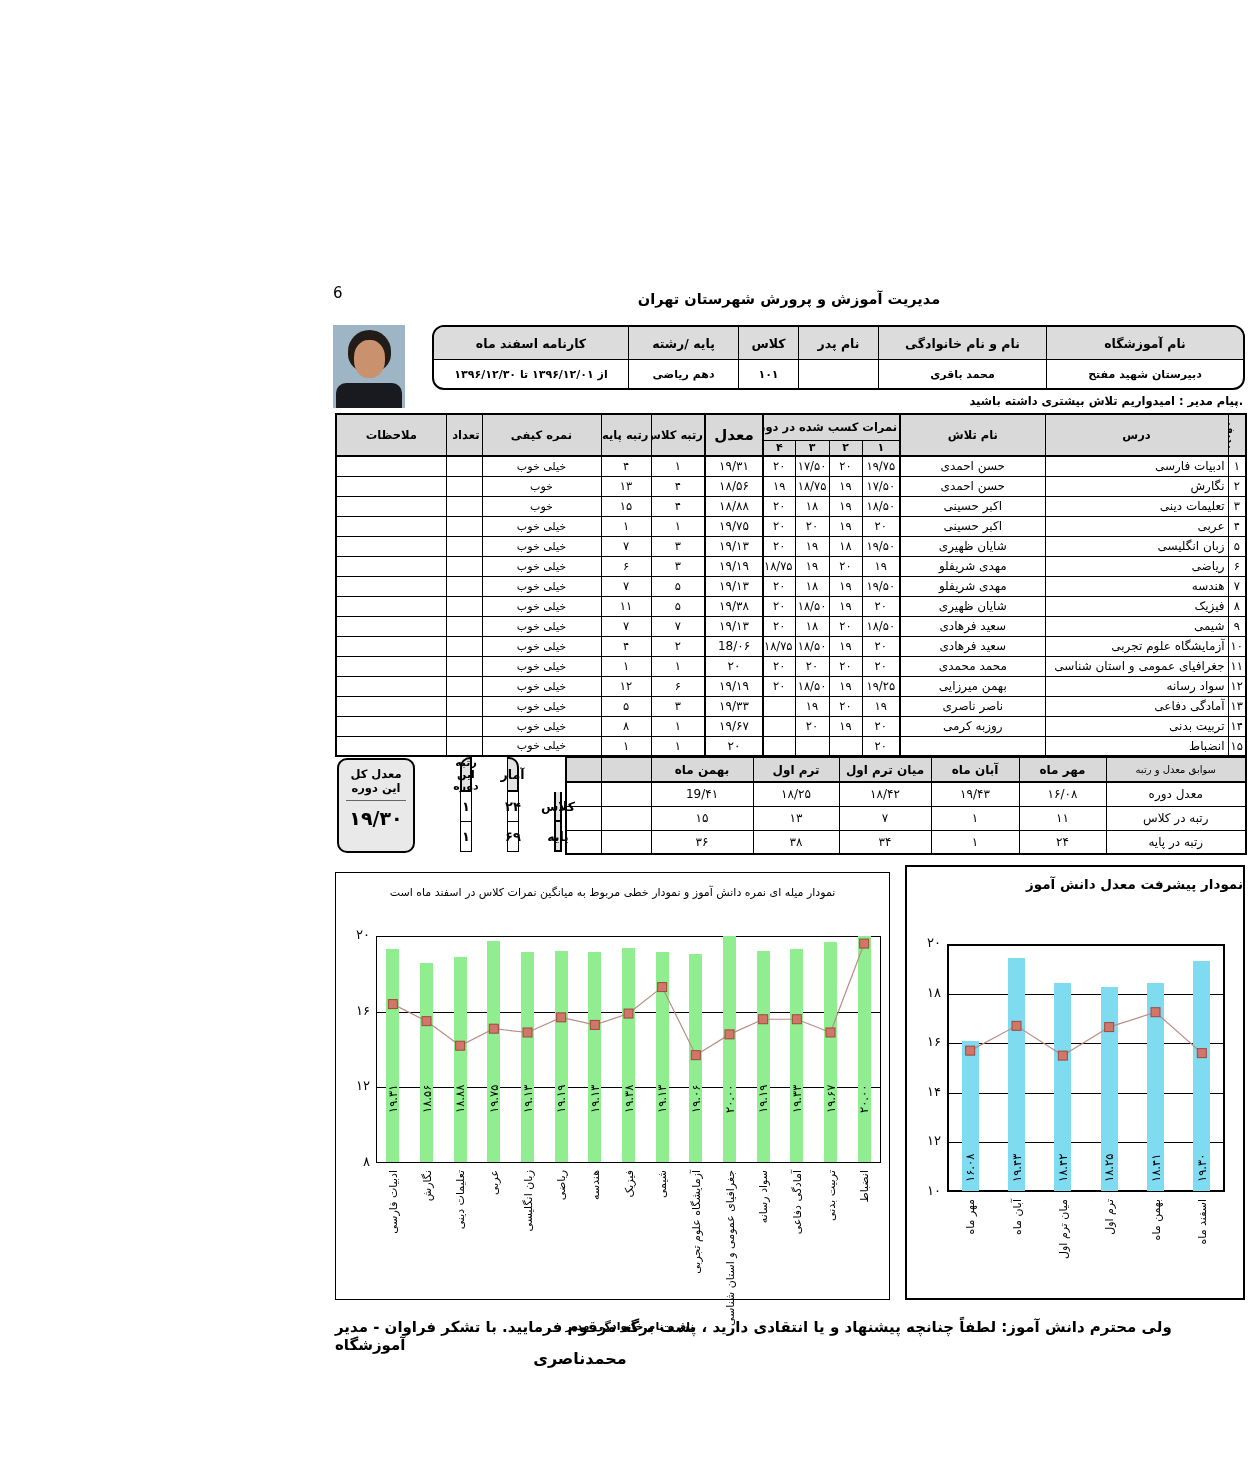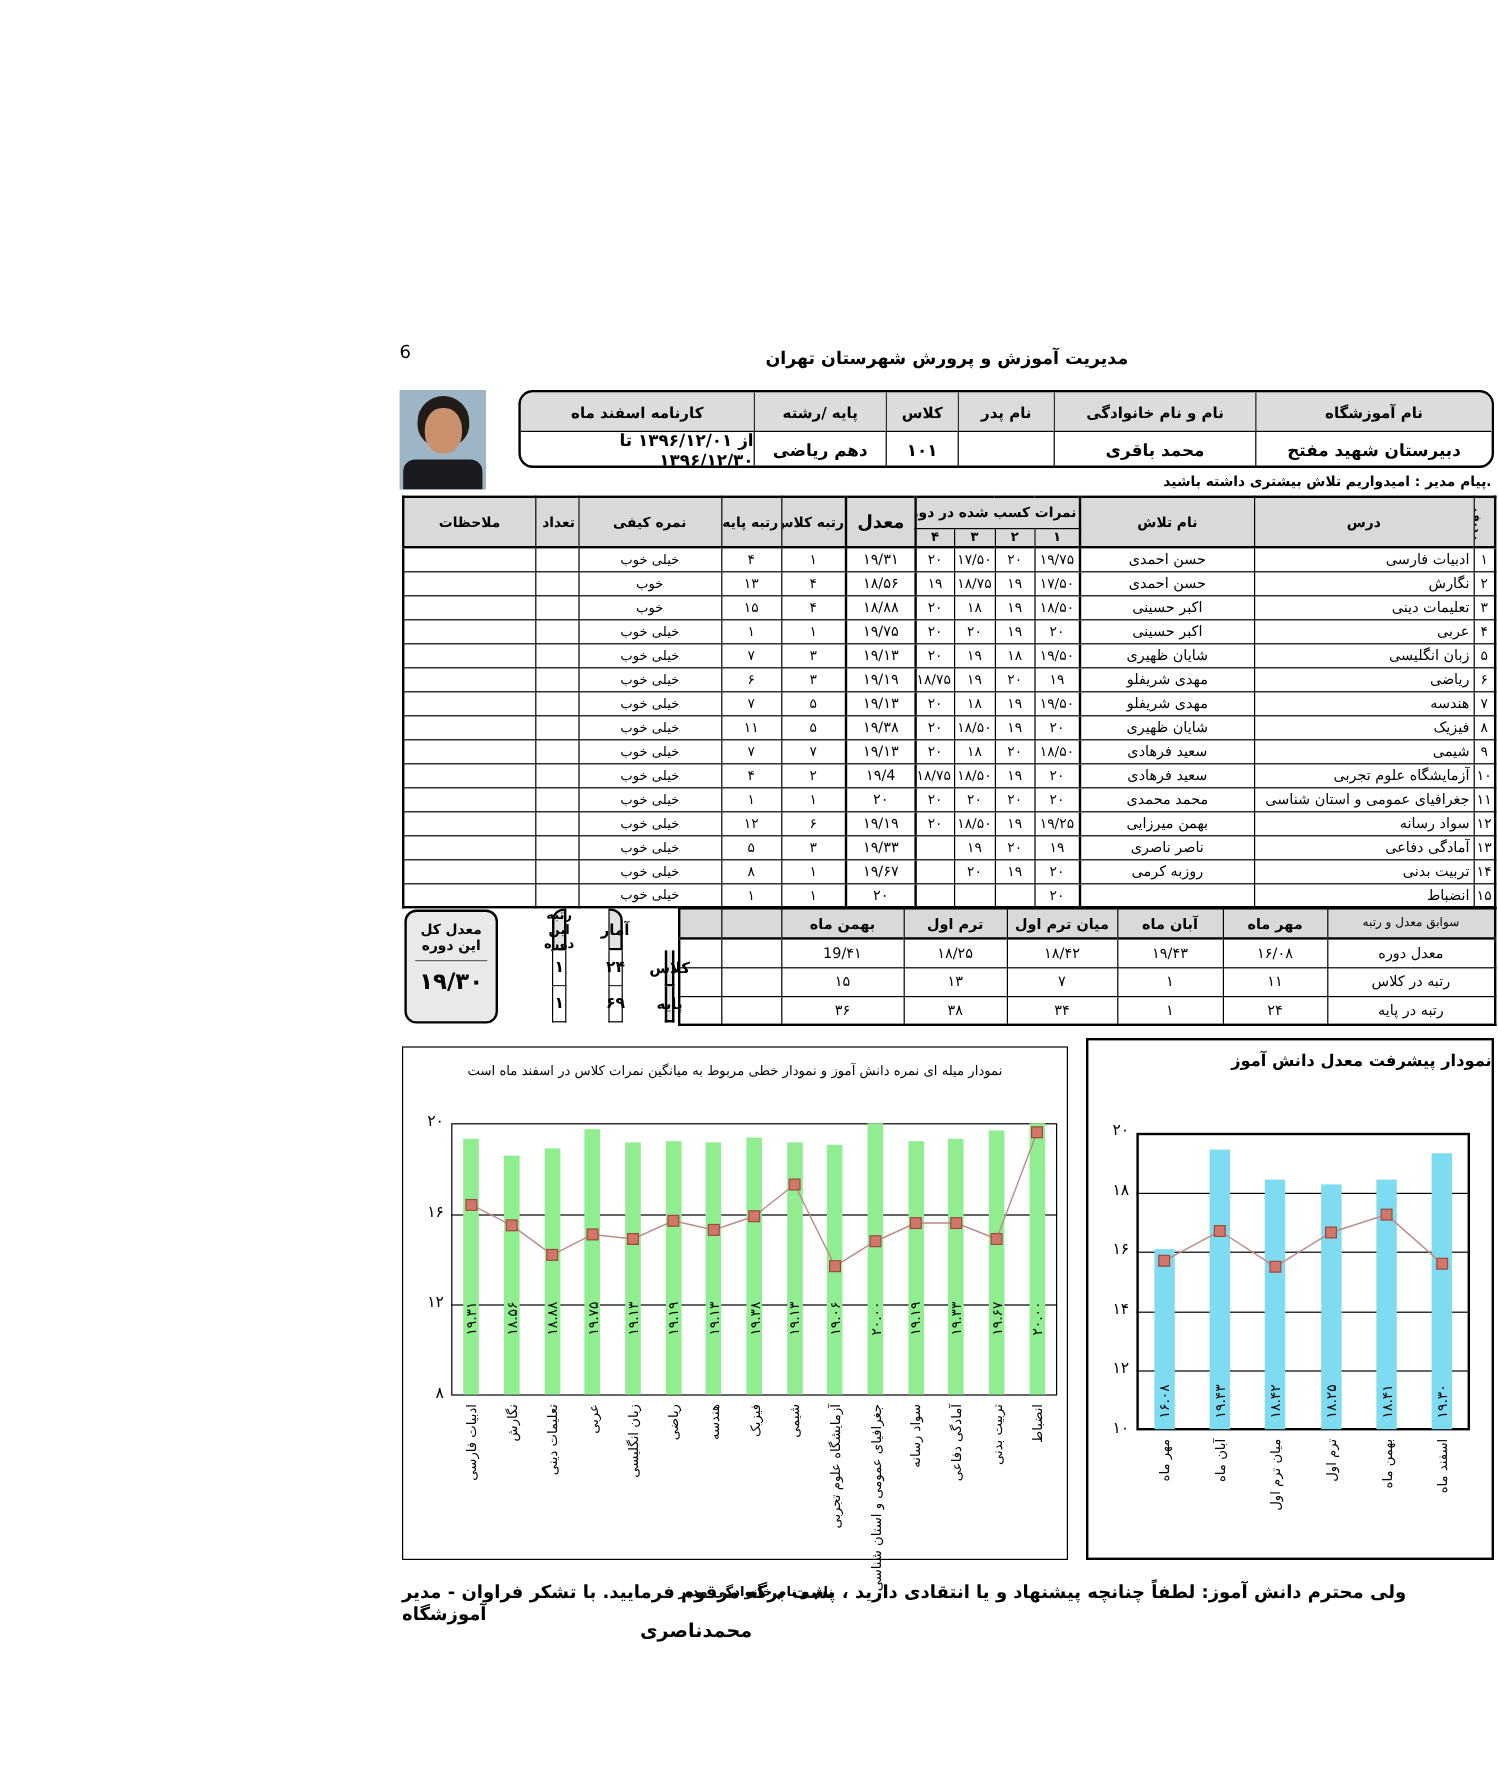--- a/index.html
+++ b/index.html
@@ -17,21 +17,21 @@
   #photo .face { position:absolute; top:15px; left:21px; width:31px; height:38px; background:#c9916d; border-radius:46%; }
   #photo .torso { position:absolute; bottom:0; left:3px; width:66px; height:25px; background:#181a20; border-radius:10px 10px 0 0; }
 
   
   #info-table { left:432px; top:325px; width:813px; height:65px; display:grid;
     grid-template-columns:197px 168px 80px 60px 110px 1fr; grid-template-rows:33px 1fr;
     border:2px solid #000; border-radius:12px; overflow:hidden; background:#fff; }
   #info-table > div { display:flex; align-items:center; justify-content:center; border-left:1.5px solid #000; }
   #info-table > div:nth-child(6n) { border-left:none; }
   #info-table .ih { background:#dcdcdc; border-bottom:1.5px solid #000; font-weight:bold; font-size:12.5px; }
-  #info-table .iv { font-weight:bold; font-size:14px; }
+  #info-table .iv { font-weight:bold; font-size:11px; }
 
   #principal-message { left:335px; top:394px; width:908px; text-align:right; font-size:11.5px; font-weight:bold; }
 
   
   #grades-table { left:335px; top:413px; width:910px; border-collapse:collapse; direction:rtl;
     table-layout:fixed; border:2px solid #000; }
   #grades-table th, #grades-table td { border:1px solid #000; padding:0 2px; text-align:center; overflow:hidden; white-space:nowrap; }
   #grades-table thead th { background:#d9d9d9; font-weight:bold; font-size:11.5px; }
   #grades-table thead tr.main th { height:26px; }
   #grades-table thead tr.sub th { height:16px; border-bottom:2px solid #000; font-size:11px; }
@@ -300,21 +300,21 @@
         <td class="c-remarks"></td>
       </tr>
       <tr>
         <td class="c-no">۱۰</td>
         <td class="c-subject">آزمایشگاه علوم تجربی</td>
         <td class="c-teacher">سعید فرهادی</td>
         <td class="c-score">۲۰</td>
         <td class="c-score">۱۹</td>
         <td class="c-score">۱۸/۵۰</td>
         <td class="c-score">۱۸/۷۵</td>
-        <td class="c-avg">۱۹/4</td>
+        <td class="c-avg">18/۰۶</td>
         <td class="c-rank">۲</td>
         <td class="c-rank">۴</td>
         <td class="c-quality">خیلی خوب</td>
         <td class="c-abs"></td>
         <td class="c-remarks"></td>
       </tr>
       <tr>
         <td class="c-no">۱۱</td>
         <td class="c-subject">جغرافیای عمومی و استان شناسی</td>
         <td class="c-teacher">محمد محمدی</td>

